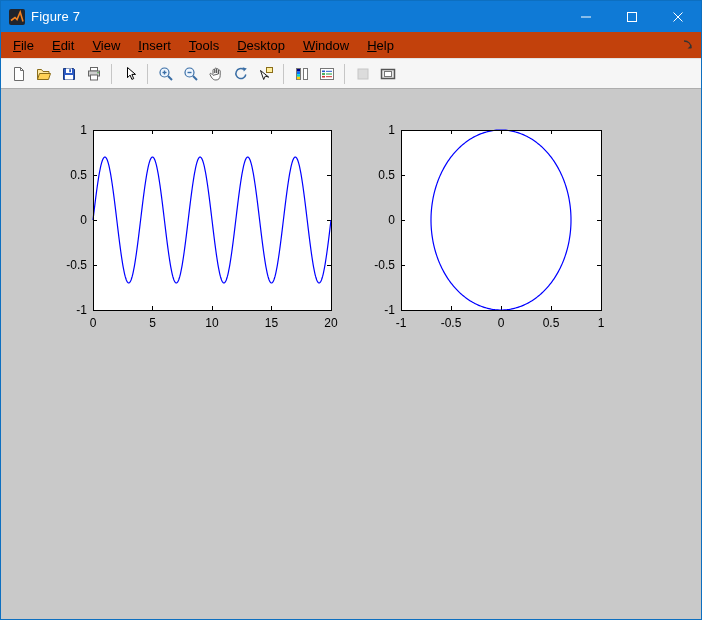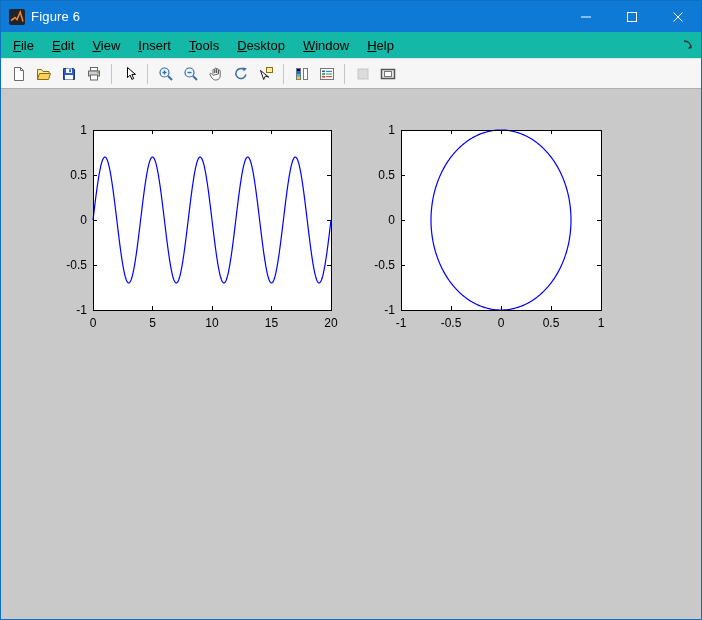--- a/index.html
+++ b/index.html
@@ -18,21 +18,21 @@
     display:flex; align-items:center; color:#fff;
   }
   .title-icon { width:16px; height:16px; margin:0 6px 0 8px; display:inline-flex; }
   .title-text { font-size:13px; letter-spacing:.2px; }
   .title-buttons { margin-left:auto; display:flex; height:100%; }
   .tbtn { width:46px; height:100%; display:flex; align-items:center; justify-content:center;
           background:transparent; border:none; cursor:default; }
 
   
   .menubar {
-    height:27px; flex:0 0 27px; background:#14b8a6;
+    height:27px; flex:0 0 27px; background:#c2410c;
     display:flex; align-items:center; padding-left:3px;
     border-bottom:1px solid #e3e3e3; position:relative;
   }
   .menu-items { display:flex; align-items:center; }
   .menu-item { padding:4px 9px; font-size:13px; color:#000; cursor:default; }
   .menu-item u { text-decoration:underline; }
   .dock-arrow { position:absolute; right:7px; top:7px; width:12px; height:12px; display:inline-flex; }
 
   
   .toolbar {
@@ -57,21 +57,21 @@
 
 <div class="window">
 
   <div class="titlebar">
     <span class="title-icon">
         <svg width="16" height="16" viewBox="0 0 16 16">
           <rect width="16" height="16" rx="2" fill="#20242c"></rect>
           <path d="M2 11.5l4-3 2 2 3.2-7.5 2.8 9.5" fill="none" stroke="#f28222" stroke-width="1.6"></path>
         </svg>
       </span>
-    <span class="title-text">Figure 6</span>
+    <span class="title-text">Figure 7</span>
     <div class="title-buttons">
         <button class="tbtn">
           <span style="display:inline-flex">
             <svg width="10" height="10" viewBox="0 0 10 10">
               <line x1="0" y1="5" x2="10" y2="5" stroke="#fff" stroke-width="1"></line>
             </svg>
           </span>
         </button>
         <button class="tbtn">
           <span style="display:inline-flex">

